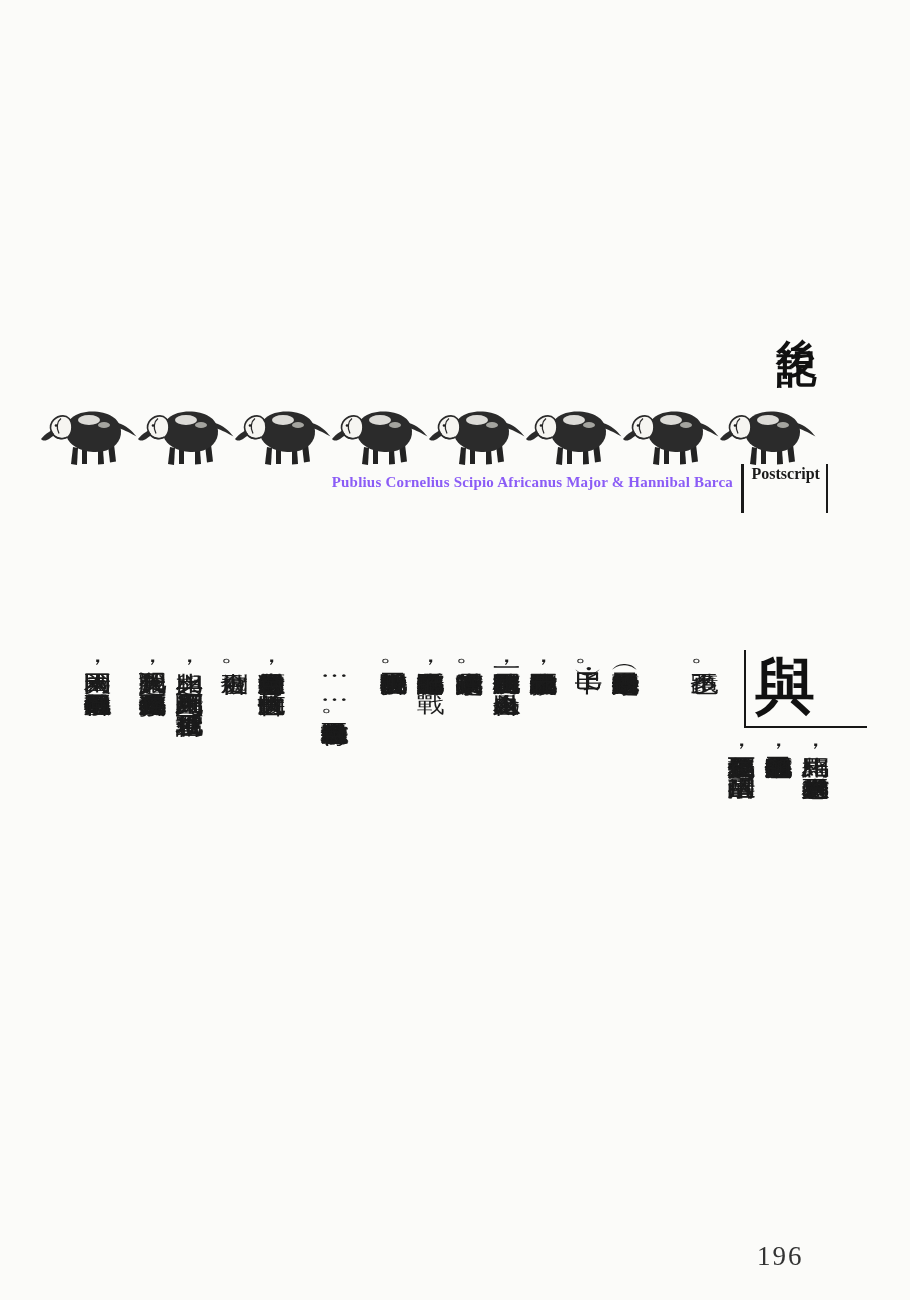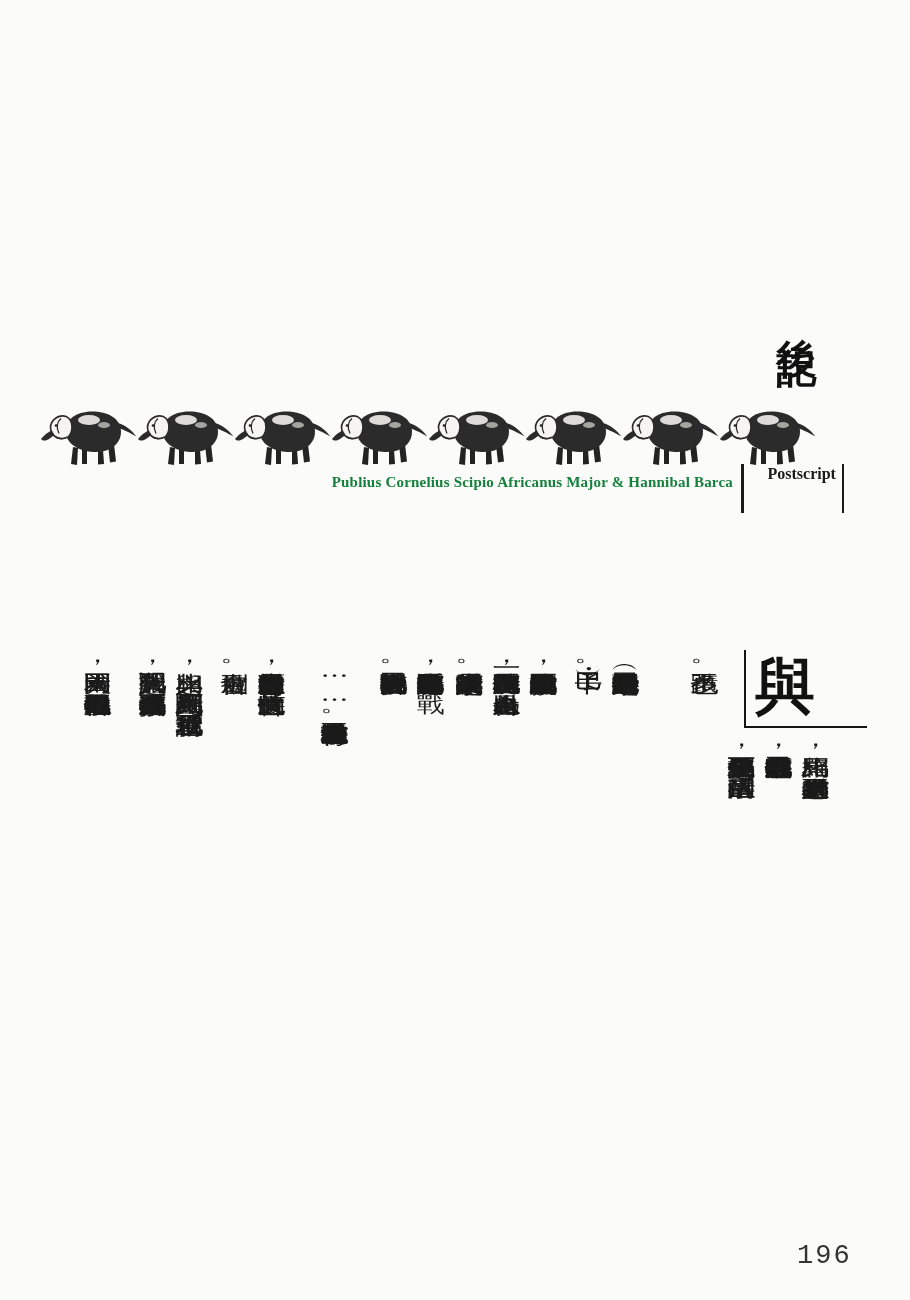--- a/index.html
+++ b/index.html
@@ -30,35 +30,35 @@
     width:792px;height:62px;
     display:flex;
   }
   .elephant{width:97px;height:62px;flex:0 0 auto;display:block;}
 
   
   .credits{
     position:absolute;right:177px;top:474px;
     text-align:right;
     font-family:"Liberation Serif","DejaVu Serif",serif;
-    color:#15803d;
+    color:#8b5cf6;
   }
   .credit1{font-size:15px;font-weight:700;line-height:17px;letter-spacing:.2px;}
   .credit2{font-size:20px;font-weight:700;line-height:22px;}
 
   
   .postscript{
     position:absolute;left:741px;top:464px;
     display:flex;align-items:flex-start;
   }
   .ps-bar{width:2.5px;height:49px;background:#1a1a1a;flex:0 0 auto;}
   .ps-text{
     font-family:"Liberation Serif","DejaVu Serif",serif;
     font-size:16px;font-weight:700;line-height:20px;
-    padding:0 6px 0 24px;color:#1a1a1a;
+    padding:0 6px 0 8px;color:#1a1a1a;
   }
 
   
   .dropcap-box{
     position:absolute;left:744px;top:650px;
     width:123px;height:78px;
     border-left:2.5px solid #161616;
     border-bottom:2.5px solid #161616;
     box-sizing:border-box;
   }
@@ -75,23 +75,23 @@
     writing-mode:vertical-rl;text-orientation:upright;
     transform:scaleY(0.75);transform-origin:top right;
     font-size:28px;line-height:37px;
     color:var(--ink);
   }
   .para{display:block;}
   .col{display:block;white-space:nowrap;}
   .col.indent{margin-top:112px;}
 
   .page-number{
-    position:absolute;left:797px;top:1241px;
+    position:absolute;left:757px;top:1241px;
     font-size:27px;letter-spacing:2px;color:#333;
-    font-family:Liberation Mono, monospace;
+    font-family:Liberation Serif, serif;
   }
 </style>
 </head>
 <body>
 
 <div class="page">
 
   <div class="title-vertical">後記</div>
 
   <div class="elephant-row">

